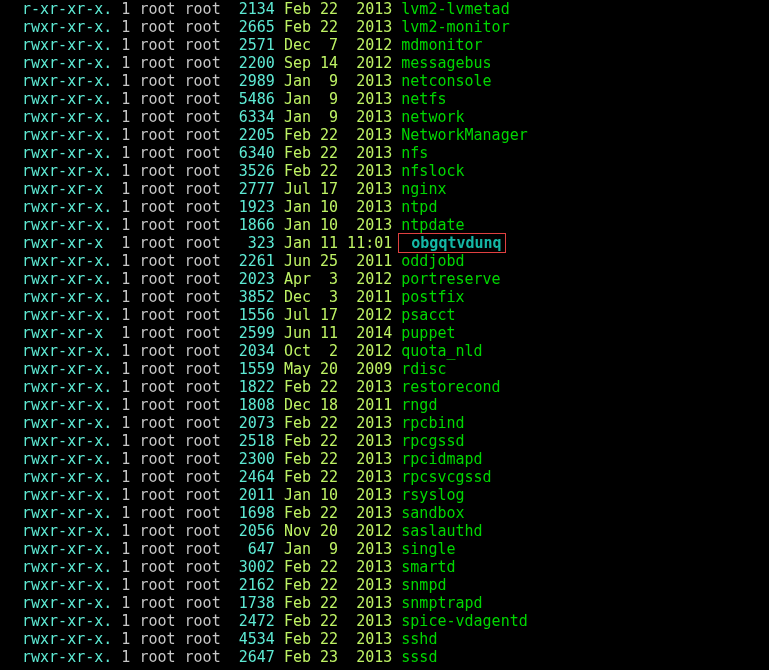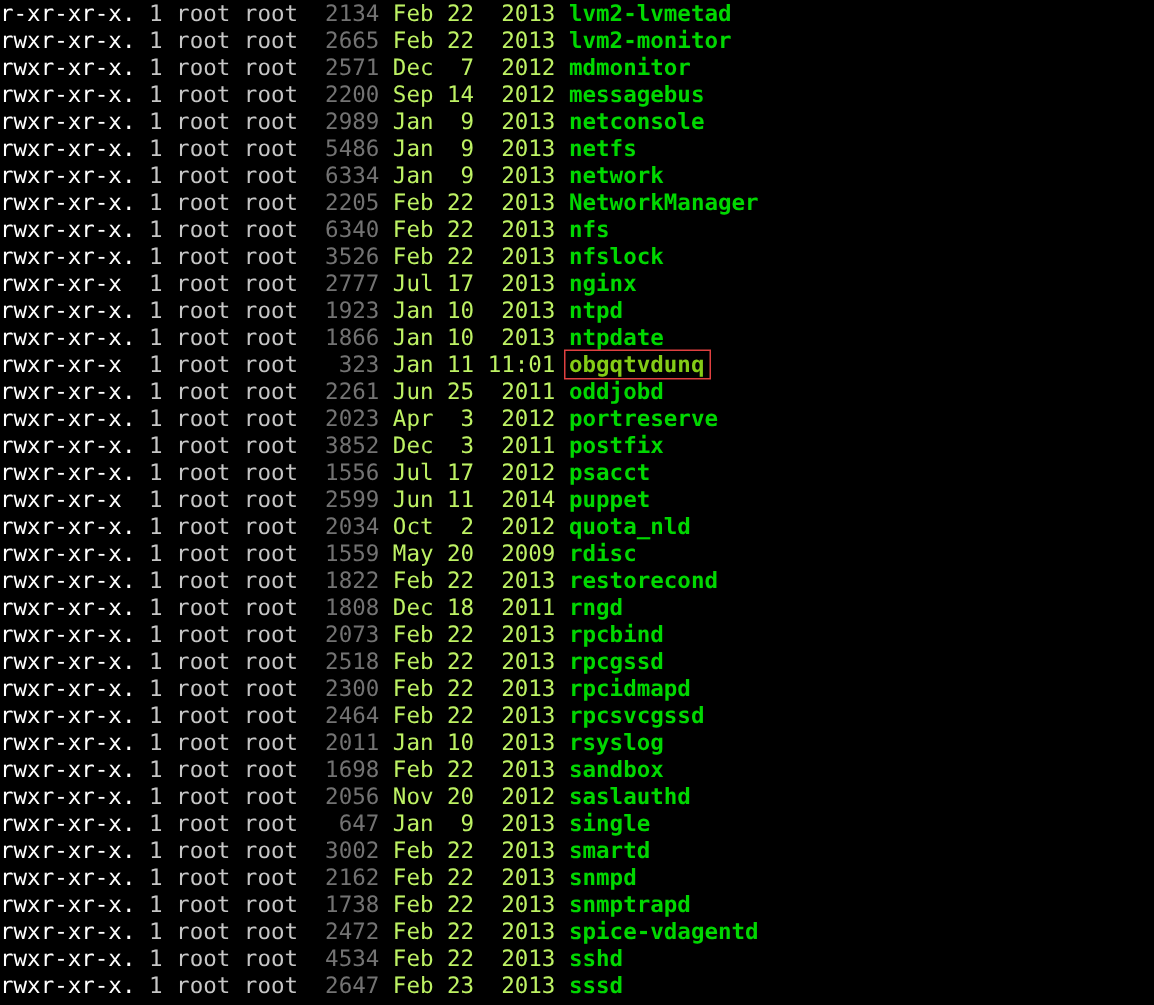--- a/index.html
+++ b/index.html
@@ -13,27 +13,27 @@
     overflow:hidden;
   }
   .terminal{
     white-space:pre;
     padding:0;
     width:769px;
     height:670px;
     box-sizing:border-box;
   }
   .row{display:block;}
-  .perm  {color:#ffffff;}
+  .perm  {color:#5eead4;padding-left:22px;}
   .link  {color:#c6c6c6;}
   .owner {color:#c6c6c6;}
   .group {color:#c6c6c6;}
-  .size  {color:#737373;}
+  .size  {color:#5eead4;}
   .date  {color:#bef264;}
-  .fname {color:#00d700;font-weight:bold;}
-  .hl    {color:#84cc16;font-weight:bold;
-          border:1px solid #e04040;padding:0 3px 0 2px;
+  .fname {color:#00d700;font-weight:normal;}
+  .hl    {color:#14b8a6;font-weight:bold;
+          border:1px solid #e04040;padding:0 3px 0 12px;
           margin-left:-3px;}
 </style>
 </head>
 <body>
 
 <div class="terminal" id="term"><span class="row"><span class="perm">r-xr-xr-x.</span> <span class="link">1</span> <span class="owner">root</span> <span class="group">root</span> <span class="size"> 2134</span> <span class="date">Feb 22  2013</span> <span class="fname">lvm2-lvmetad</span></span><span class="row"><span class="perm">rwxr-xr-x.</span> <span class="link">1</span> <span class="owner">root</span> <span class="group">root</span> <span class="size"> 2665</span> <span class="date">Feb 22  2013</span> <span class="fname">lvm2-monitor</span></span><span class="row"><span class="perm">rwxr-xr-x.</span> <span class="link">1</span> <span class="owner">root</span> <span class="group">root</span> <span class="size"> 2571</span> <span class="date">Dec  7  2012</span> <span class="fname">mdmonitor</span></span><span class="row"><span class="perm">rwxr-xr-x.</span> <span class="link">1</span> <span class="owner">root</span> <span class="group">root</span> <span class="size"> 2200</span> <span class="date">Sep 14  2012</span> <span class="fname">messagebus</span></span><span class="row"><span class="perm">rwxr-xr-x.</span> <span class="link">1</span> <span class="owner">root</span> <span class="group">root</span> <span class="size"> 2989</span> <span class="date">Jan  9  2013</span> <span class="fname">netconsole</span></span><span class="row"><span class="perm">rwxr-xr-x.</span> <span class="link">1</span> <span class="owner">root</span> <span class="group">root</span> <span class="size"> 5486</span> <span class="date">Jan  9  2013</span> <span class="fname">netfs</span></span><span class="row"><span class="perm">rwxr-xr-x.</span> <span class="link">1</span> <span class="owner">root</span> <span class="group">root</span> <span class="size"> 6334</span> <span class="date">Jan  9  2013</span> <span class="fname">network</span></span><span class="row"><span class="perm">rwxr-xr-x.</span> <span class="link">1</span> <span class="owner">root</span> <span class="group">root</span> <span class="size"> 2205</span> <span class="date">Feb 22  2013</span> <span class="fname">NetworkManager</span></span><span class="row"><span class="perm">rwxr-xr-x.</span> <span class="link">1</span> <span class="owner">root</span> <span class="group">root</span> <span class="size"> 6340</span> <span class="date">Feb 22  2013</span> <span class="fname">nfs</span></span><span class="row"><span class="perm">rwxr-xr-x.</span> <span class="link">1</span> <span class="owner">root</span> <span class="group">root</span> <span class="size"> 3526</span> <span class="date">Feb 22  2013</span> <span class="fname">nfslock</span></span><span class="row"><span class="perm">rwxr-xr-x </span> <span class="link">1</span> <span class="owner">root</span> <span class="group">root</span> <span class="size"> 2777</span> <span class="date">Jul 17  2013</span> <span class="fname">nginx</span></span><span class="row"><span class="perm">rwxr-xr-x.</span> <span class="link">1</span> <span class="owner">root</span> <span class="group">root</span> <span class="size"> 1923</span> <span class="date">Jan 10  2013</span> <span class="fname">ntpd</span></span><span class="row"><span class="perm">rwxr-xr-x.</span> <span class="link">1</span> <span class="owner">root</span> <span class="group">root</span> <span class="size"> 1866</span> <span class="date">Jan 10  2013</span> <span class="fname">ntpdate</span></span><span class="row"><span class="perm">rwxr-xr-x </span> <span class="link">1</span> <span class="owner">root</span> <span class="group">root</span> <span class="size">  323</span> <span class="date">Jan 11 11:01</span> <span class="fname hl">obgqtvdunq</span></span><span class="row"><span class="perm">rwxr-xr-x.</span> <span class="link">1</span> <span class="owner">root</span> <span class="group">root</span> <span class="size"> 2261</span> <span class="date">Jun 25  2011</span> <span class="fname">oddjobd</span></span><span class="row"><span class="perm">rwxr-xr-x.</span> <span class="link">1</span> <span class="owner">root</span> <span class="group">root</span> <span class="size"> 2023</span> <span class="date">Apr  3  2012</span> <span class="fname">portreserve</span></span><span class="row"><span class="perm">rwxr-xr-x.</span> <span class="link">1</span> <span class="owner">root</span> <span class="group">root</span> <span class="size"> 3852</span> <span class="date">Dec  3  2011</span> <span class="fname">postfix</span></span><span class="row"><span class="perm">rwxr-xr-x.</span> <span class="link">1</span> <span class="owner">root</span> <span class="group">root</span> <span class="size"> 1556</span> <span class="date">Jul 17  2012</span> <span class="fname">psacct</span></span><span class="row"><span class="perm">rwxr-xr-x </span> <span class="link">1</span> <span class="owner">root</span> <span class="group">root</span> <span class="size"> 2599</span> <span class="date">Jun 11  2014</span> <span class="fname">puppet</span></span><span class="row"><span class="perm">rwxr-xr-x.</span> <span class="link">1</span> <span class="owner">root</span> <span class="group">root</span> <span class="size"> 2034</span> <span class="date">Oct  2  2012</span> <span class="fname">quota_nld</span></span><span class="row"><span class="perm">rwxr-xr-x.</span> <span class="link">1</span> <span class="owner">root</span> <span class="group">root</span> <span class="size"> 1559</span> <span class="date">May 20  2009</span> <span class="fname">rdisc</span></span><span class="row"><span class="perm">rwxr-xr-x.</span> <span class="link">1</span> <span class="owner">root</span> <span class="group">root</span> <span class="size"> 1822</span> <span class="date">Feb 22  2013</span> <span class="fname">restorecond</span></span><span class="row"><span class="perm">rwxr-xr-x.</span> <span class="link">1</span> <span class="owner">root</span> <span class="group">root</span> <span class="size"> 1808</span> <span class="date">Dec 18  2011</span> <span class="fname">rngd</span></span><span class="row"><span class="perm">rwxr-xr-x.</span> <span class="link">1</span> <span class="owner">root</span> <span class="group">root</span> <span class="size"> 2073</span> <span class="date">Feb 22  2013</span> <span class="fname">rpcbind</span></span><span class="row"><span class="perm">rwxr-xr-x.</span> <span class="link">1</span> <span class="owner">root</span> <span class="group">root</span> <span class="size"> 2518</span> <span class="date">Feb 22  2013</span> <span class="fname">rpcgssd</span></span><span class="row"><span class="perm">rwxr-xr-x.</span> <span class="link">1</span> <span class="owner">root</span> <span class="group">root</span> <span class="size"> 2300</span> <span class="date">Feb 22  2013</span> <span class="fname">rpcidmapd</span></span><span class="row"><span class="perm">rwxr-xr-x.</span> <span class="link">1</span> <span class="owner">root</span> <span class="group">root</span> <span class="size"> 2464</span> <span class="date">Feb 22  2013</span> <span class="fname">rpcsvcgssd</span></span><span class="row"><span class="perm">rwxr-xr-x.</span> <span class="link">1</span> <span class="owner">root</span> <span class="group">root</span> <span class="size"> 2011</span> <span class="date">Jan 10  2013</span> <span class="fname">rsyslog</span></span><span class="row"><span class="perm">rwxr-xr-x.</span> <span class="link">1</span> <span class="owner">root</span> <span class="group">root</span> <span class="size"> 1698</span> <span class="date">Feb 22  2013</span> <span class="fname">sandbox</span></span><span class="row"><span class="perm">rwxr-xr-x.</span> <span class="link">1</span> <span class="owner">root</span> <span class="group">root</span> <span class="size"> 2056</span> <span class="date">Nov 20  2012</span> <span class="fname">saslauthd</span></span><span class="row"><span class="perm">rwxr-xr-x.</span> <span class="link">1</span> <span class="owner">root</span> <span class="group">root</span> <span class="size">  647</span> <span class="date">Jan  9  2013</span> <span class="fname">single</span></span><span class="row"><span class="perm">rwxr-xr-x.</span> <span class="link">1</span> <span class="owner">root</span> <span class="group">root</span> <span class="size"> 3002</span> <span class="date">Feb 22  2013</span> <span class="fname">smartd</span></span><span class="row"><span class="perm">rwxr-xr-x.</span> <span class="link">1</span> <span class="owner">root</span> <span class="group">root</span> <span class="size"> 2162</span> <span class="date">Feb 22  2013</span> <span class="fname">snmpd</span></span><span class="row"><span class="perm">rwxr-xr-x.</span> <span class="link">1</span> <span class="owner">root</span> <span class="group">root</span> <span class="size"> 1738</span> <span class="date">Feb 22  2013</span> <span class="fname">snmptrapd</span></span><span class="row"><span class="perm">rwxr-xr-x.</span> <span class="link">1</span> <span class="owner">root</span> <span class="group">root</span> <span class="size"> 2472</span> <span class="date">Feb 22  2013</span> <span class="fname">spice-vdagentd</span></span><span class="row"><span class="perm">rwxr-xr-x.</span> <span class="link">1</span> <span class="owner">root</span> <span class="group">root</span> <span class="size"> 4534</span> <span class="date">Feb 22  2013</span> <span class="fname">sshd</span></span><span class="row"><span class="perm">rwxr-xr-x.</span> <span class="link">1</span> <span class="owner">root</span> <span class="group">root</span> <span class="size"> 2647</span> <span class="date">Feb 23  2013</span> <span class="fname">sssd</span></span></div>
 
 </body></html>

